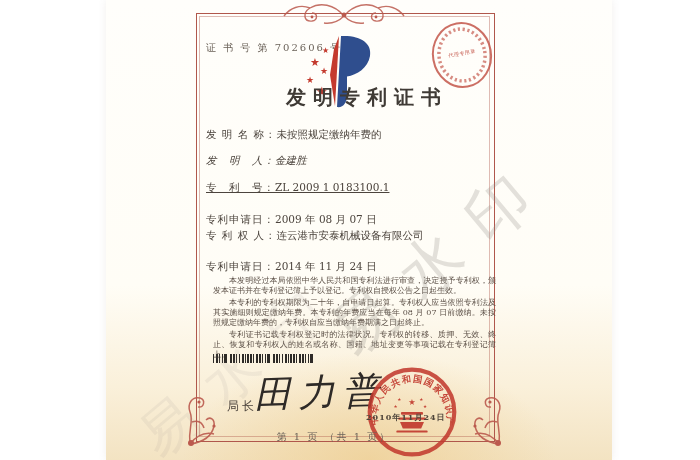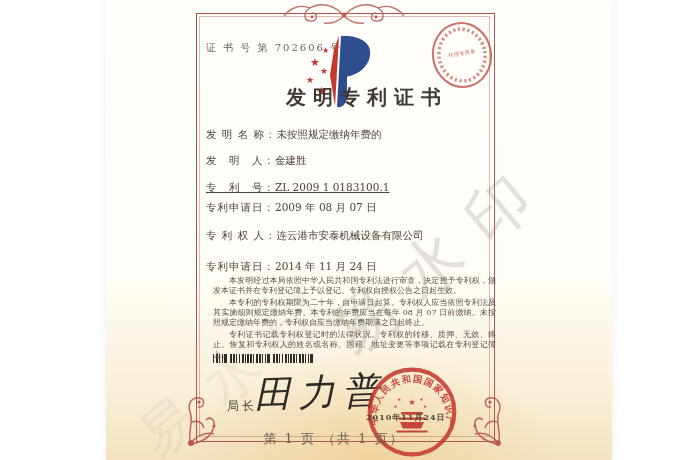--- a/index.html
+++ b/index.html
@@ -59,21 +59,21 @@
     left:366px;top:412px;width:92px;text-align:left;
     font-size:8px;color:#4e443a;letter-spacing:1px;z-index:6;font-weight:bold;
   }
   .agency-seal{left:430px;top:20px;width:64px;height:70px;transform:rotate(-10deg);opacity:0.85;}
   .agency-seal-text{
     left:438px;top:50px;width:48px;text-align:center;font-size:5px;color:#c4574b;
     transform:rotate(-10deg);letter-spacing:0.5px;z-index:4;
   }
   .footer{
     left:196px;top:430px;width:276px;text-align:center;
-    font-size:13px;color:#6b6259;letter-spacing:2px;
+    font-size:10px;color:#6b6259;letter-spacing:2px;
   }
   .watermark{
     left:340px;top:300px;font-size:62px;letter-spacing:26px;
     color:rgba(148,142,134,0.26);transform:rotate(-40deg);
     transform-origin:0 50%;z-index:30;pointer-events:none;white-space:nowrap;
     font-family:"DejaVu Sans",sans-serif;
   }
   .watermark.faint{
     left:148px;top:408px;font-size:56px;color:rgba(148,142,134,0.10);
   }
@@ -138,27 +138,27 @@
   <span class="star" style="left:16px;top:34px;font-size:9px;">★</span>
   <span class="star" style="left:2px;top:43px;font-size:9px;">★</span>
   <span class="star" style="left:12px;top:52px;font-size:13px;">★</span>
 </div>
 
 <div class="abs title">发明专利证书</div>
 
 <div class="abs field" style="top:128px;">
   <span class="flabel">发 明 名 称：</span><span class="fvalue">未按照规定缴纳年费的</span>
 </div>
-<div class="abs field" style="top:154px;">
+<div class="abs field" style="top:154px;font-style:italic;">
   <span class="flabel">发　明　人：</span><span class="fvalue">金建胜</span>
 </div>
 <div class="abs field" style="top:181px;text-decoration:underline;">
   <span class="flabel">专　利　号：</span><span class="fvalue">ZL 2009 1 0183100.1</span>
 </div>
-<div class="abs field" style="top:201px;text-align:center;">
+<div class="abs field" style="top:213px;text-align:center;">
   <span class="flabel">专利申请日：</span><span class="fvalue">2009 年 08 月 07 日</span>
 </div>
 <div class="abs field" style="top:229px;">
   <span class="flabel">专 利 权 人：</span><span class="fvalue">连云港市安泰机械设备有限公司</span>
 </div>
 <div class="abs field" style="top:260px;">
   <span class="flabel">专利申请日：</span><span class="fvalue">2014 年 11 月 24 日</span>
 </div>
 
 <div class="abs body-text">

